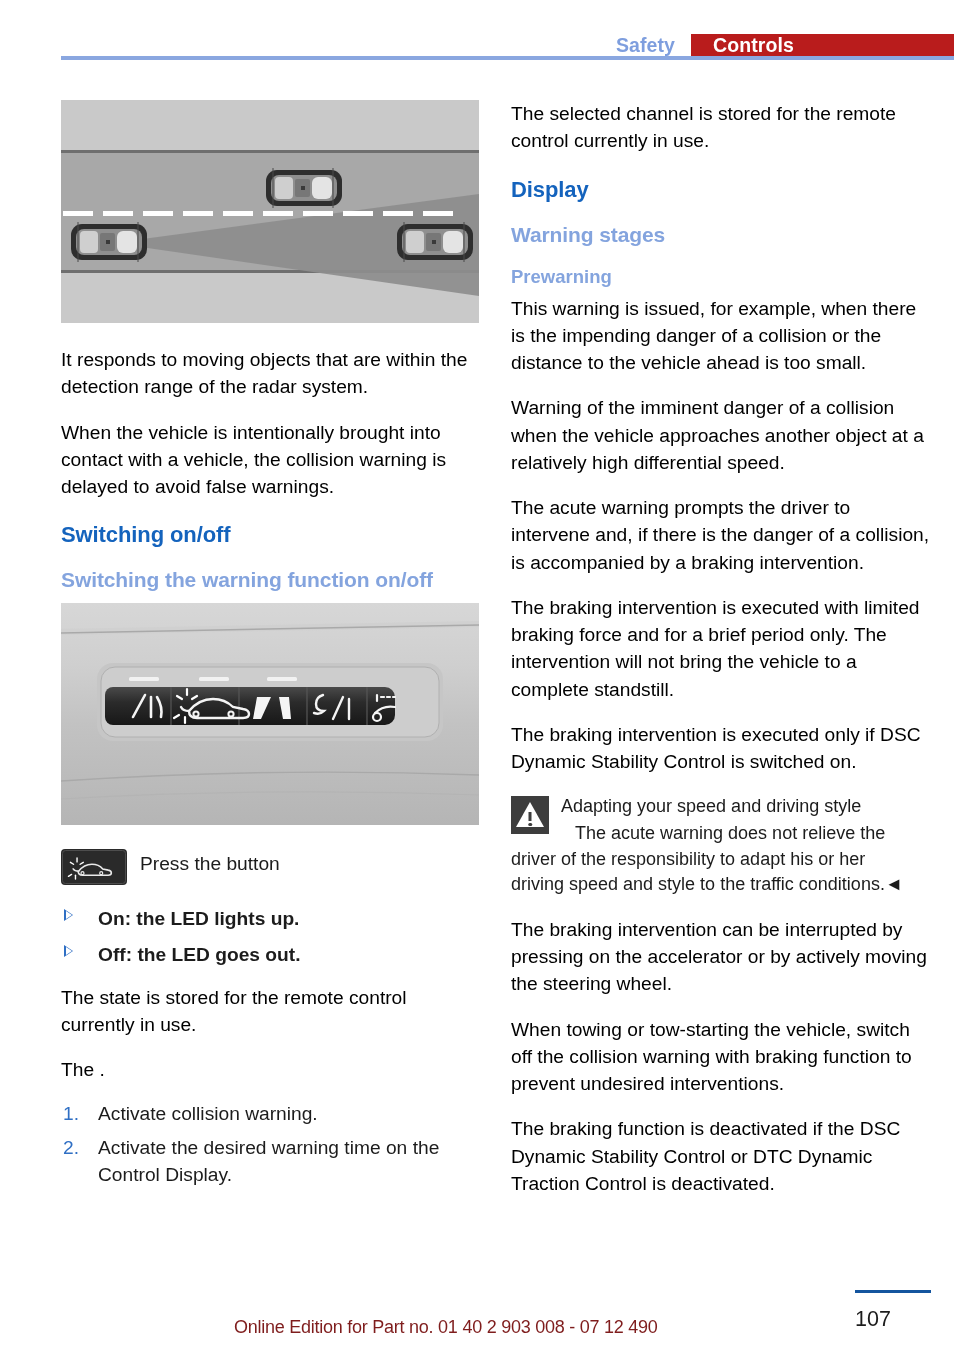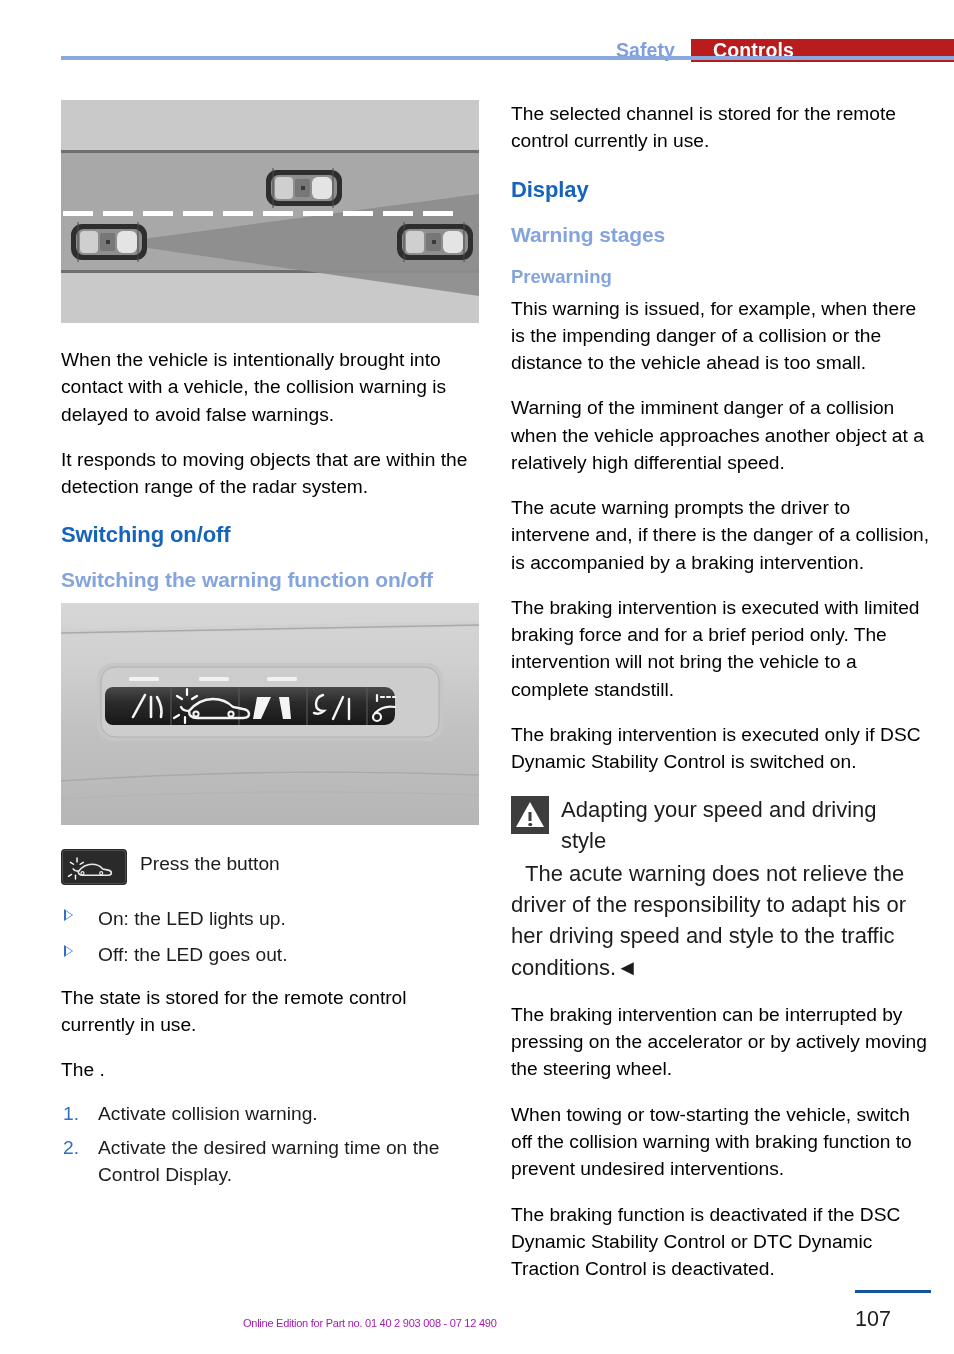--- a/index.html
+++ b/index.html
@@ -22,21 +22,21 @@
     top: 28px;
     left: 0;
     right: 0;
     height: 34px;
   }
   .header-tabs {
     position: absolute;
     right: 0;
     top: 0;
     display: flex;
-    align-items: flex-end;
+    align-items: center;
     height: 34px;
   }
   .tab {
     display: flex;
     align-items: center;
     font-size: 19.5px;
     font-weight: bold;
     letter-spacing: 0.1px;
   }
   .tab-inactive {
@@ -136,20 +136,21 @@
     list-style: none;
     margin: 0 0 16px 0;
     padding: 0;
   }
   ul.tri li {
     position: relative;
     padding-left: 37px;
     font-size: 19.2px;
     line-height: 1.42;
     margin-bottom: 8px;
+    font-weight: bold;
   }
   ul.tri li .tri-mark {
     position: absolute;
     left: 3px;
     top: 4px;
     width: 0;
     height: 0;
     border-left: 9px solid #2f6fc4;
     border-top: 6px solid transparent;
     border-bottom: 6px solid transparent;
@@ -183,21 +184,21 @@
     position: absolute;
     left: 2px;
     top: 0;
     color: #2f6fc4;
     font-size: 19.2px;
   }
 
   
   .warn-block {
     margin: 0 14px 18px 0;
-    font-size: 22px;
+    font-size: 18px;
     line-height: 1.42;
   }
   .warn-icon {
     float: left;
     width: 38px;
     height: 38px;
     background: #3d3d3d;
     margin: 2px 12px 0 0;
     position: relative;
   }
@@ -231,24 +232,24 @@
     border-radius: 50%;
     background: #3d3d3d;
   }
   .warn-title { display: block; overflow: hidden; }
   .warn-body  { margin-top: 2px; }
   .warn-body-indent { display: inline-block; width: 14px; }
 
   
   .footer-note {
     position: absolute;
-    left: 243px;
+    left: 234px;
     top: 1317px;
-    font-size: 11px;
-    color: #a21caf;
+    font-size: 18px;
+    color: #7f1d1d;
     letter-spacing: -0.25px;
   }
   .pagenum-wrap {
     position: absolute;
     left: 855px;
     top: 1290px;
     width: 76px;
   }
   .pagenum-rule {
     height: 3px;
@@ -326,22 +327,22 @@
       <rect x="5" y="5" width="66" height="26" rx="8" fill="#8f8f8f"></rect>
       <rect x="9" y="7" width="18" height="22" rx="4" fill="#cfcfcf"></rect>
       <rect x="46" y="7" width="20" height="22" rx="6" fill="#e4e4e4"></rect>
       <rect x="29" y="9" width="15" height="18" rx="2" fill="#777777"></rect>
       <rect x="35" y="16" width="4" height="4" fill="#3a3a3a"></rect>
       <rect x="6" y="-2" width="2" height="40" fill="#4a4a4a" opacity="0.5"></rect>
       <rect x="66" y="-2" width="2" height="40" fill="#4a4a4a" opacity="0.5"></rect>
     </g>
   </svg>
 
+  <p>It responds to moving objects that are within the detection range of the radar system.</p>
   <p>When the vehicle is intentionally brought into contact with a vehicle, the collision warning is delayed to avoid false warnings.</p>
-  <p>It responds to moving objects that are within the detection range of the radar system.</p>
 
   <h2>Switching on/off</h2>
   <h3>Switching the warning function on/off</h3>
 
   <svg class="fig-panel" viewBox="0 0 418 222">
     <defs>
       <linearGradient id="panelGrad" x1="0" y1="0" x2="0" y2="1">
         <stop offset="0%" stop-color="#d7d7d7"></stop>
         <stop offset="28%" stop-color="#cfcfcf"></stop>
         <stop offset="55%" stop-color="#c2c2c2"></stop>

